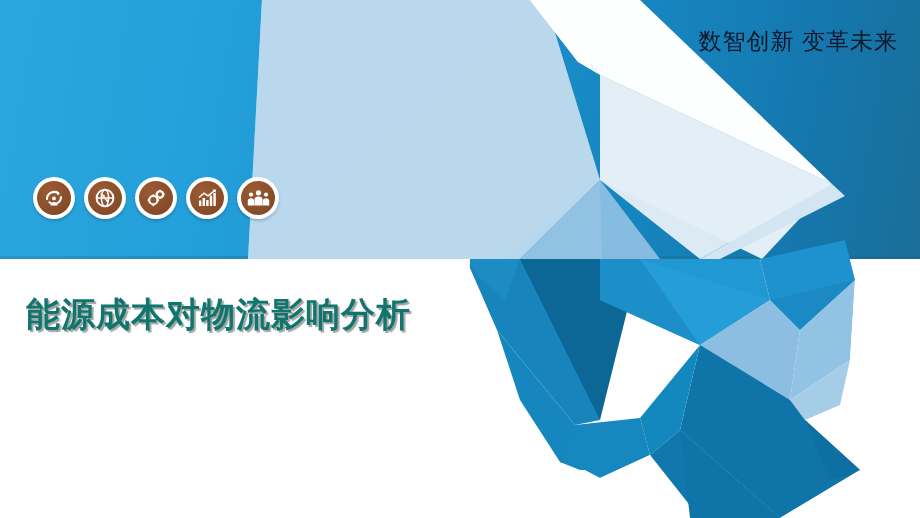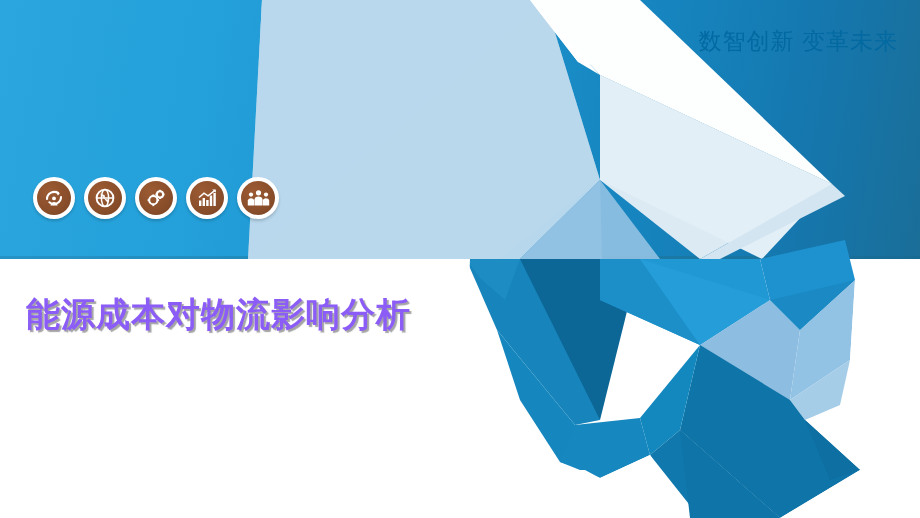--- a/index.html
+++ b/index.html
@@ -45,21 +45,21 @@
     top: 0;
     width: 920px;
     height: 518px;
   }
 
   
   .tagline {
     position: absolute;
     right: 22px;
     top: 26px;
-    color: #0369a1;
+    color: #0f172a;
     font-size: 23px;
     letter-spacing: 1px;
     white-space: nowrap;
     font-weight: 400;
     text-align: center;
   }
 
   
   .icon-row {
     position: absolute;
@@ -91,21 +91,21 @@
   }
   .icon-inner svg { display: block; }
 
   
   .title {
     position: absolute;
     left: 26px;
     top: 292px;
     font-size: 34px;
     font-weight: bold;
-    color: #8b5cf6;
+    color: #0f766e;
     letter-spacing: 1px;
     white-space: nowrap;
     text-shadow: 2px 2px 1px rgba(90,90,90,.55);
   }
 </style>
 </head>
 <body>
 
 <div id="slide">
 

